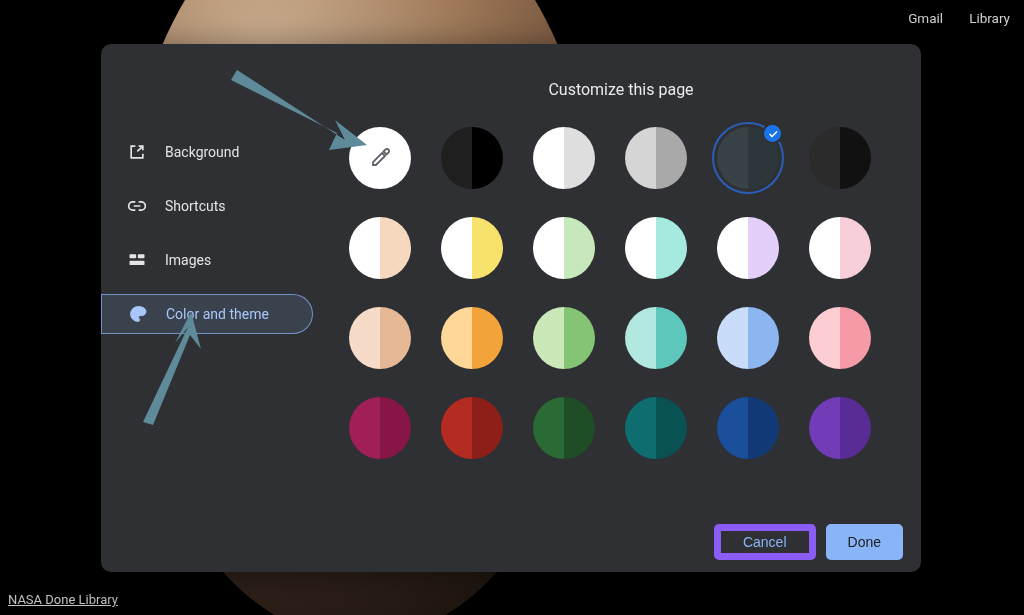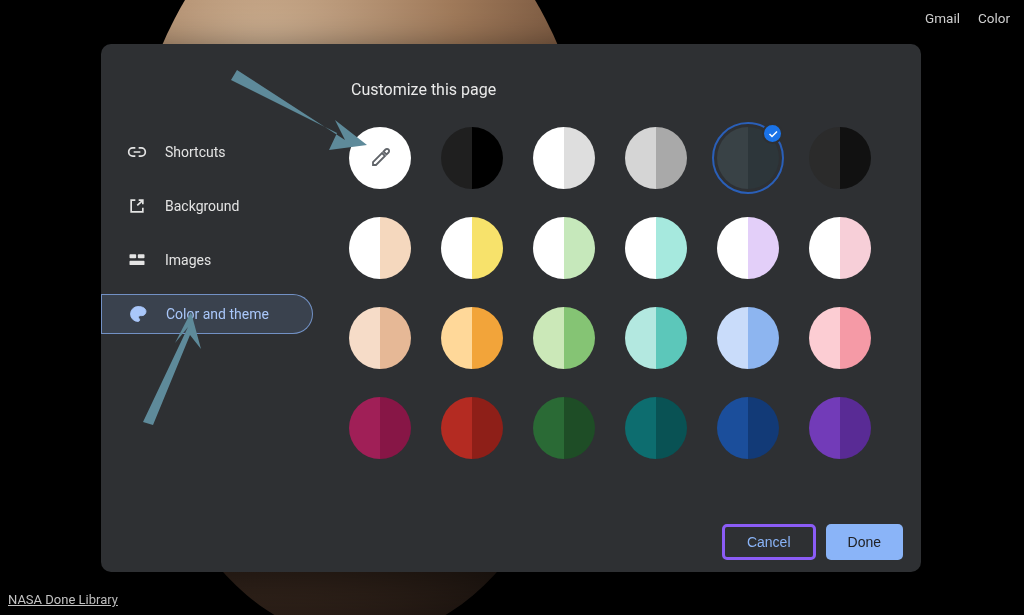--- a/index.html
+++ b/index.html
@@ -13,21 +13,21 @@
       width: 480px; height: 760px;
       border-radius: 50%;
       background: radial-gradient(circle at 30% 25%, #d4b89a 0%, #a07a5a 30%, #6a4a35 55%, #3b2a20 75%, #000 100%);
       filter: blur(0.3px);
       z-index: 0;
     }
 
     .top-links {
       position: absolute;
       top: 10px; right: 14px;
-      display: flex; gap: 18px;
+      display: flex; gap: 26px;
       z-index: 1;
     }
     .top-links a { color: #cfcfcf; font-size: 13.5px; text-decoration: none; }
 
     .attribution {
       position: absolute;
       left: 8px; bottom: 8px;
       color: #c4c4c4; font-size: 13px;
       text-decoration: underline;
       z-index: 1;
@@ -68,21 +68,21 @@
       background: rgba(138,180,248,0.14);
       border: 1px solid rgba(138,180,248,0.7);
       color: #a9c7fa;
     }
     .side-item.selected .sicon svg path, .side-item.selected .sicon svg rect, .side-item.selected .sicon svg circle { stroke: #a9c7fa; fill: #a9c7fa; }
     .sicon { width: 20px; height: 20px; display:flex; align-items:center; justify-content:center; color:#e4e4e4; }
     .sicon svg { width: 20px; height: 20px; }
 
     
     .main { flex: 1; padding: 36px 30px 0 30px; position: relative; }
-    .title { color: #eaeaea; font-size: 16px; font-weight: 400; margin-bottom: 28px; margin-left: 2px; }
+    .title { color: #eaeaea; font-size: 16px; font-weight: 400; margin-bottom: 28px; margin-left: 2px; text-align: center; }
 
     .grid {
       display: grid;
       grid-template-columns: repeat(6, 62px);
       grid-auto-rows: 62px;
       gap: 28px 30px;
       justify-content: start;
     }
     .swatch {
       width: 62px; height: 62px; border-radius: 50%;
@@ -110,60 +110,60 @@
     .footer {
       height: 60px;
       display:flex; justify-content:flex-end; align-items:center;
       padding: 0 18px; gap: 10px;
     }
     .btn {
       height: 36px; padding: 0 22px;
       border-radius: 5px; font-size: 14px; font-weight: 500;
       display:flex; align-items:center; border: none;
     }
-    .btn.cancel { background: transparent; color: #8ab4f8; border:3px solid #8b5cf6; }
+    .btn.cancel { background: transparent; color: #8ab4f8; border:7px solid #8b5cf6; }
     .btn.done { background: #8ab4f8; color: #202124; }
 
     
     .arrow { position:absolute; z-index:10; }
     .arrow svg { display:block; }
   </style>
 </head>
 <body>
 
 <div class="bg-planet"></div>
 
 <div class="top-links">
   <a href="#">Gmail</a>
-  <a href="#">Color</a>
+  <a href="#">Library</a>
 </div>
 
 <a href="#" class="attribution">NASA Done Library</a>
 
 <div class="modal">
   <div class="modal-body">
     <div class="sidebar">
-
-      <div class="side-item">
-        <span class="sicon">
-          <svg viewBox="0 0 24 24" fill="none" stroke="#e4e4e4" stroke-width="2">
-            <path d="M10 7H7a5 5 0 0 0 0 10h3M14 7h3a5 5 0 0 1 0 10h-3M8 12h8"></path>
-          </svg>
-        </span>
-        <span>Shortcuts</span>
-      </div>
 
       <div class="side-item">
         <span class="sicon">
           <svg viewBox="0 0 24 24" fill="none" stroke="#e4e4e4" stroke-width="1.8">
             <path d="M4 4h6v2H6v12h12v-4h2v6H4V4z" fill="#e4e4e4" stroke="none"></path>
             <path d="M14 4h6v6h-2V7.4L13 12l-1.4-1.4L16.6 6H14V4z" fill="#e4e4e4" stroke="none"></path>
           </svg>
         </span>
         <span>Background</span>
+      </div>
+
+      <div class="side-item">
+        <span class="sicon">
+          <svg viewBox="0 0 24 24" fill="none" stroke="#e4e4e4" stroke-width="2">
+            <path d="M10 7H7a5 5 0 0 0 0 10h3M14 7h3a5 5 0 0 1 0 10h-3M8 12h8"></path>
+          </svg>
+        </span>
+        <span>Shortcuts</span>
       </div>
 
       <div class="side-item">
         <span class="sicon">
           <svg viewBox="0 0 24 24" fill="#e4e4e4">
             <rect x="3" y="5" width="8" height="5" rx="1"></rect>
             <rect x="13" y="5" width="8" height="5" rx="1"></rect>
             <rect x="3" y="13" width="18" height="5" rx="1"></rect>
           </svg>
         </span>

